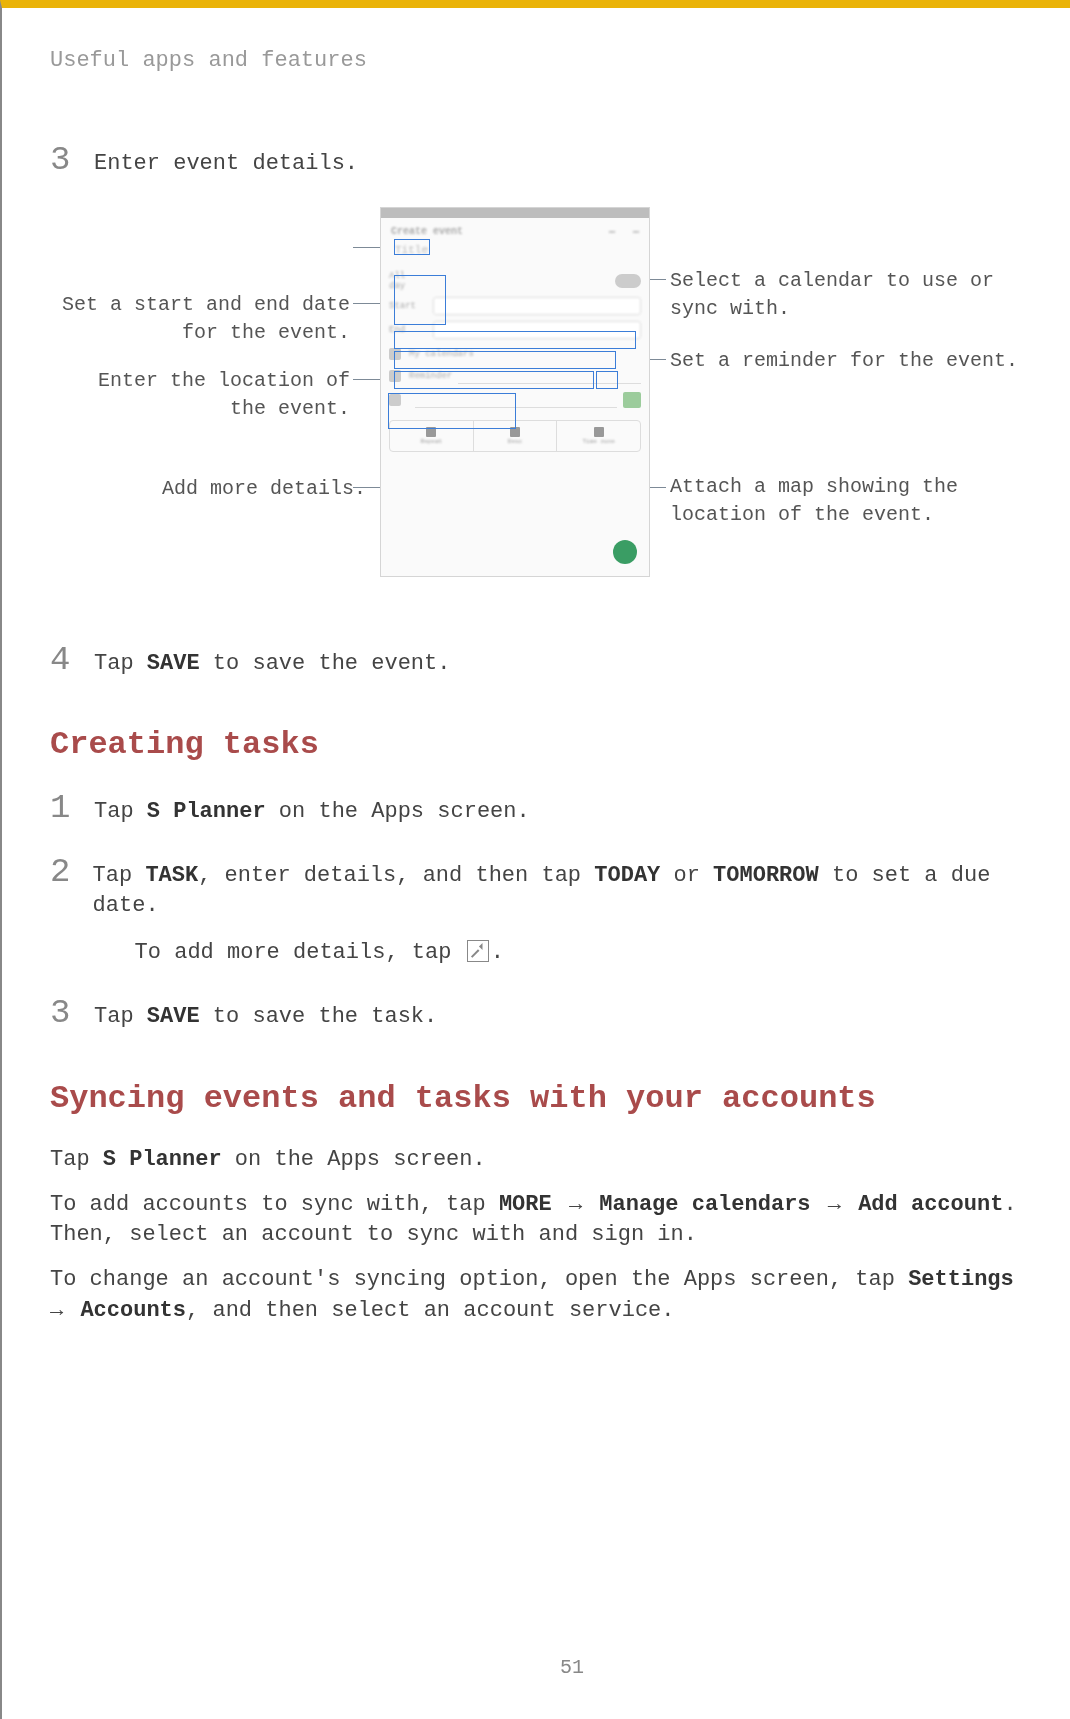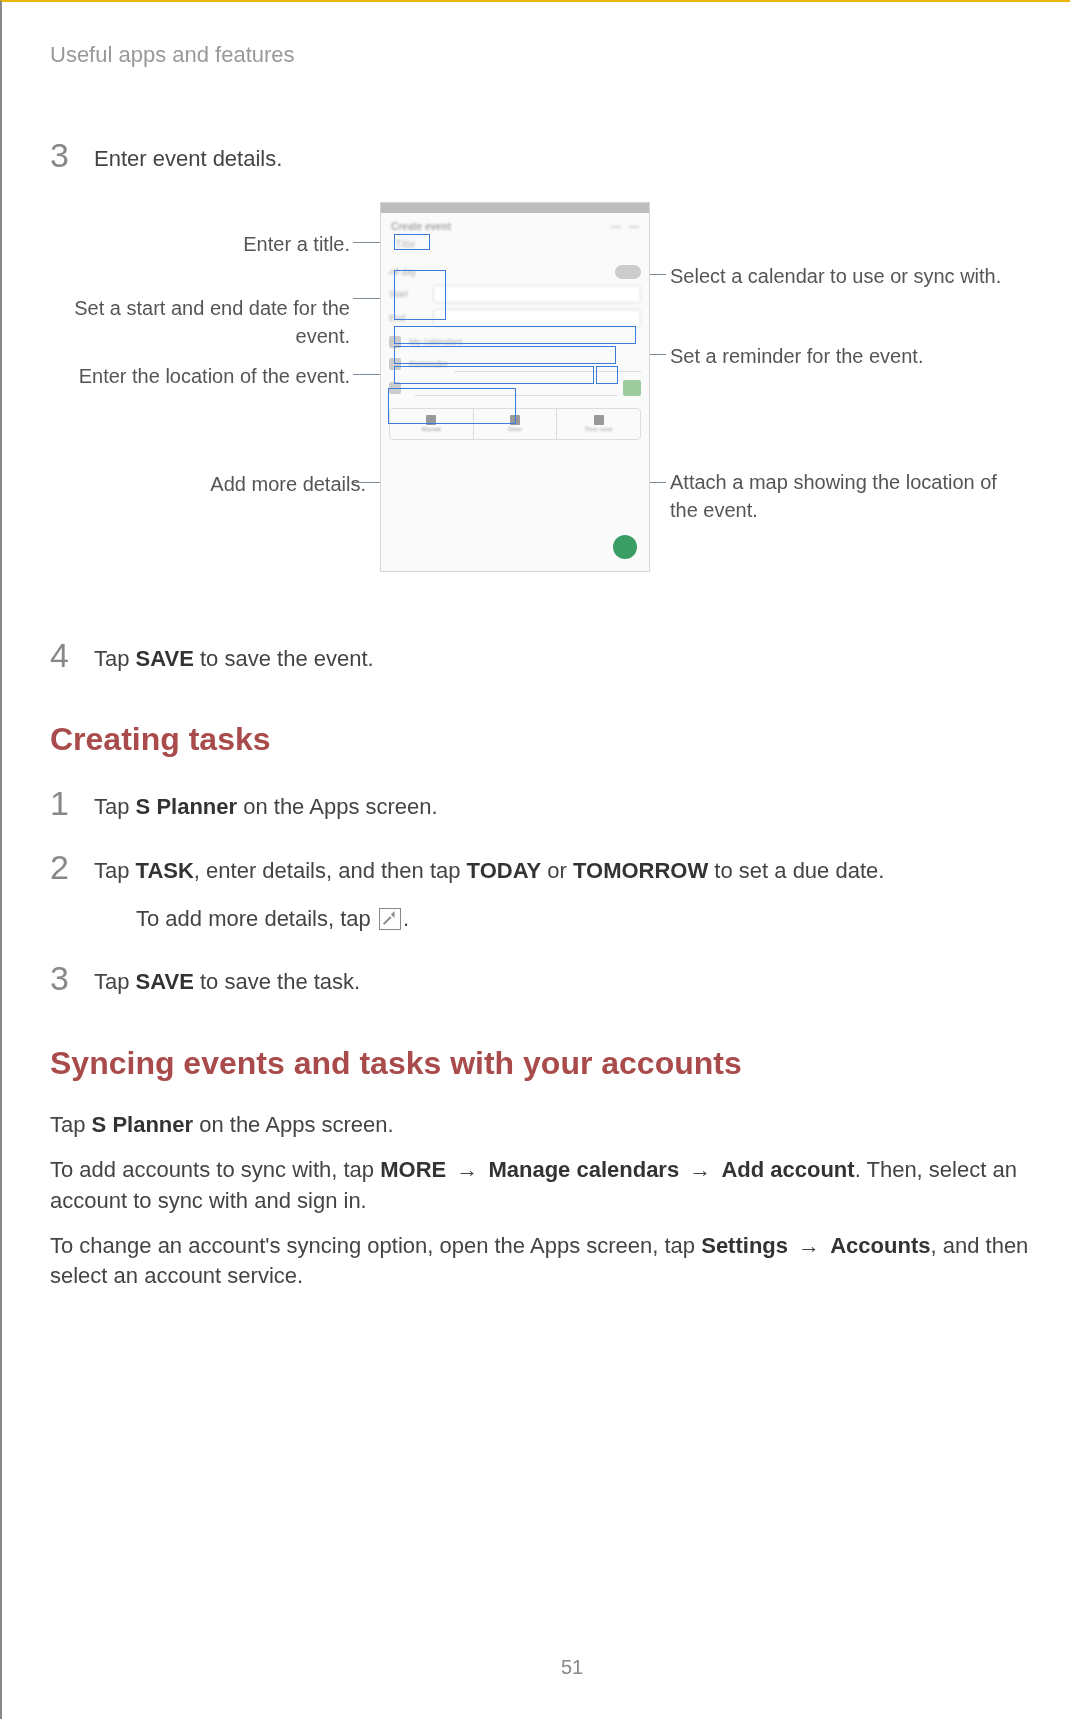--- a/index.html
+++ b/index.html
@@ -1,17 +1,17 @@
 <!DOCTYPE html>
 <html><head>
 <meta charset="utf-8">
 <style>
   * { box-sizing: border-box; margin: 0; padding: 0; }
   html, body { width: 1070px; height: 1719px; background: #fff; font-family: Arial, Helvetica, sans-serif; color: #444; position: relative; }
-  .page { position: relative; width: 1070px; height: 1719px; padding: 40px 32px 0 48px; border-left: 2px solid #888; border-top: 2px solid #eab308; }
+  .page { position: relative; width: 1070px; height: 1719px; padding: 40px 32px 0 48px; border-left: 2px solid #888; border-top: 8px solid #eab308; font-family: Liberation Mono, monospace; }
   .header { font-size: 22px; color: #999; margin-bottom: 70px; }
   .step { display: flex; align-items: flex-start; margin-bottom: 28px; }
   .step-num { font-size: 34px; color: #888; width: 44px; font-weight: 400; line-height: 1; }
   .step-body { font-size: 22px; color: #444; line-height: 1.35; padding-top: 6px; }
   .step-body .sub { margin-top: 18px; margin-left: 42px; }
   strong { font-weight: 700; color: #333; }
   .h2 { font-size: 32px; color: #a94b4b; font-weight: 700; margin: 48px 0 28px 0; }
   .para { font-size: 22px; color: #444; line-height: 1.4; margin-bottom: 14px; }
   .arrow { padding: 0 4px; }
   .pagenum { position: absolute; bottom: 40px; left: 0; width: 100%; text-align: center; font-size: 20px; color: #888; margin-left: 36px; }
@@ -62,22 +62,21 @@
 
   <div class="header">Useful apps and features</div>
 
   <div class="step">
     <div class="step-num">3</div>
     <div class="step-body">Enter event details.</div>
   </div>
 
   <div class="figure-wrap">
 
-    <div class="callout left" style="left:0; top:28px; width:300px;">Enter a title.</div>
-    <div class="callout left" style="left:0; top:92px; width:300px;">Set a start and end date for the event.</div>
+    <div class="callout left" style="left:0; top:84px; width:300px;">Set a start and end date for the event.</div>
     <div class="callout left" style="left:0; top:160px; width:300px;">Enter the location of the event.</div>
     <div class="callout left" style="left:16px; top:268px; width:300px;">Add more details.</div>
 
     <div class="callout" style="left:620px; top:60px; width:360px;">Select a calendar to use or sync with.</div>
     <div class="callout" style="left:620px; top:140px; width:360px;">Set a reminder for the event.</div>
     <div class="callout" style="left:620px; top:266px; width:360px;">Attach a map showing the location of the event.</div>
 
     <div class="lead" style="left:303px; top:40px; width:42px; height:1.5px;"></div>
     <div class="lead" style="left:303px; top:96px; width:30px; height:1.5px;"></div>
     <div class="lead" style="left:332px; top:76px; width:1.5px; height:40px;"></div>

